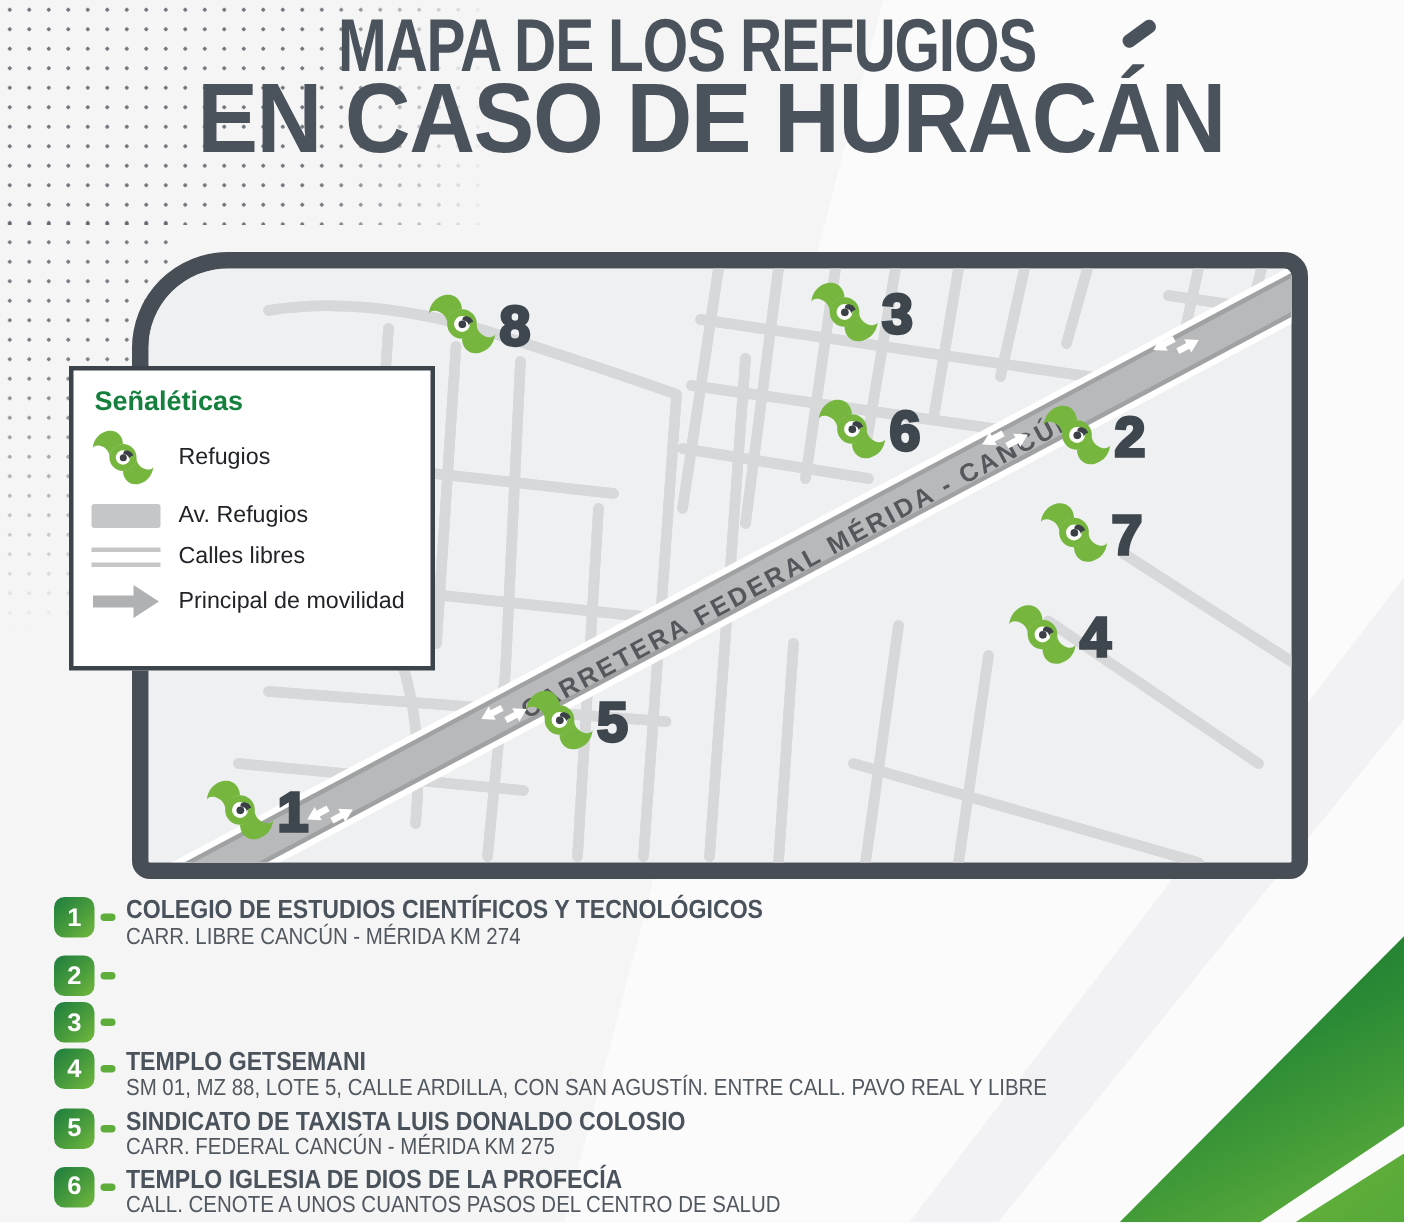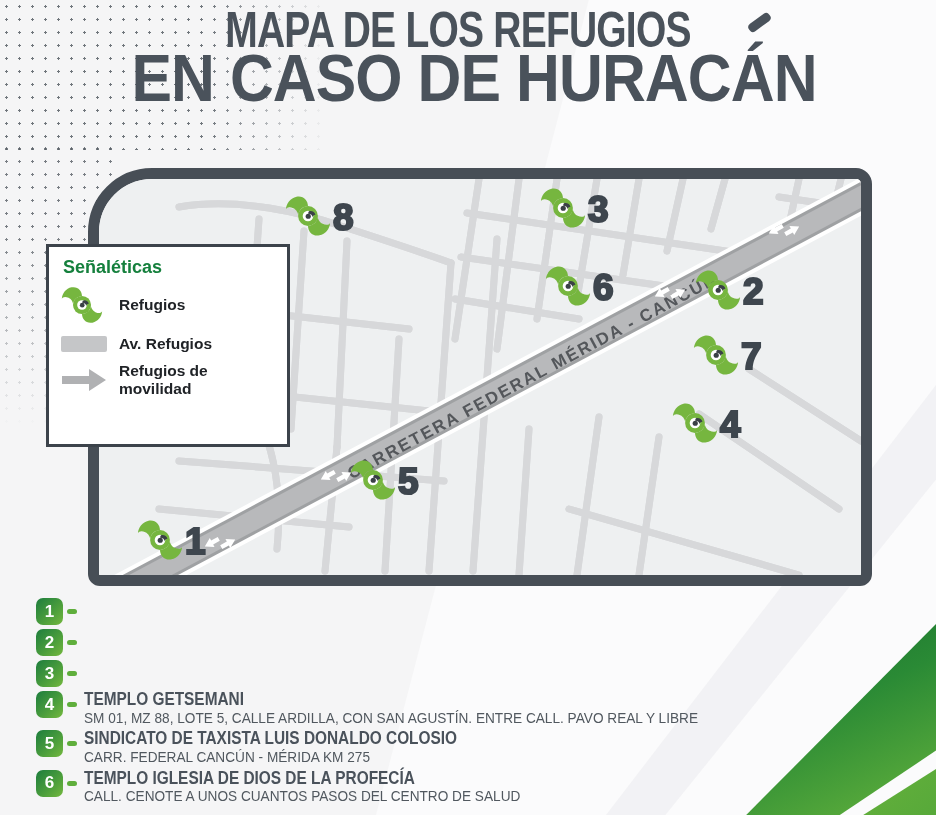--- a/index.html
+++ b/index.html
@@ -51,21 +51,21 @@
     fill:#54575b;letter-spacing:2px;}
   .mnum{font-family:"Liberation Sans",sans-serif;font-weight:bold;font-size:37px;fill:#3e464e;
     stroke:#3e464e;stroke-width:2.2;paint-order:stroke;}
 
   
   .legend{position:absolute;left:46px;top:244px;width:244px;height:203px;box-sizing:border-box;
     background:#fff;border:3px solid #3c434b;z-index:2;padding:10px 12px;}
   .legend-title{font-size:18px;font-weight:bold;color:#15803d;margin:0 0 6px 2px;}
   .legend-row{display:flex;align-items:center;margin-bottom:9px;}
   .legend-ico{width:58px;flex:none;display:flex;align-items:center;}
-  .legend-label{font-size:15.5px;font-weight:bold;color:#202327;}
+  .legend-label{font-size:15.5px;font-weight:normal;color:#202327;}
   .sw-road{width:46px;height:16px;background:#c5c6c8;border-radius:2px;}
   .sw-street{width:46px;height:13px;background:#fff;border-top:3.5px solid #c5c6c8;border-bottom:3.5px solid #c5c6c8;box-sizing:border-box;}
 
   
   .list{position:absolute;left:36px;top:597px;width:860px;z-index:2;}
   .item{display:flex;margin-bottom:3px;}
   .badge-wrap{width:48px;flex:none;display:flex;align-items:flex-start;padding-top:1px;}
   .badge{width:27px;height:27px;border-radius:7px;flex:none;
     background:linear-gradient(135deg,#1d7d3e 0%,#4d9f3c 60%,#74b83f 100%);
     color:#fff;font-weight:bold;font-size:17px;display:flex;align-items:center;justify-content:center;}
@@ -196,33 +196,43 @@
       <div class="legend-label">Refugios</div>
     </div>
     <div class="legend-row">
       <div class="legend-ico">
           <div class="sw-road"></div>
         </div>
       <div class="legend-label">Av. Refugios</div>
     </div>
     <div class="legend-row">
       <div class="legend-ico">
+          <div class="sw-street"></div>
+        </div>
+      <div class="legend-label">Calles libres</div>
+    </div>
+    <div class="legend-row">
+      <div class="legend-ico">
         <svg width="46" height="24" viewBox="0 0 46 24">
             <path fill="#b0b1b3" d="M1,8 h27 v-7 l17,11 -17,11 v-7 h-27 z"></path>
           </svg>
       </div>
-      <div class="legend-label">Refugios de movilidad</div>
+      <div class="legend-label">Principal de movilidad</div>
     </div>
   </div>
 
   <div class="list">
     <div class="item">
       <div class="badge-wrap">
         <div class="badge">1</div>
         <div class="badge-dash"></div>
+      </div>
+      <div class="text">
+        <div class="item-name">COLEGIO DE ESTUDIOS CIENTÍFICOS Y TECNOLÓGICOS</div>
+        <div class="item-addr">CARR. LIBRE CANCÚN - MÉRIDA KM 274</div>
       </div>
     </div>
 
     <div class="item">
       <div class="badge-wrap">
         <div class="badge">2</div>
         <div class="badge-dash"></div>
       </div>
     </div>
 

